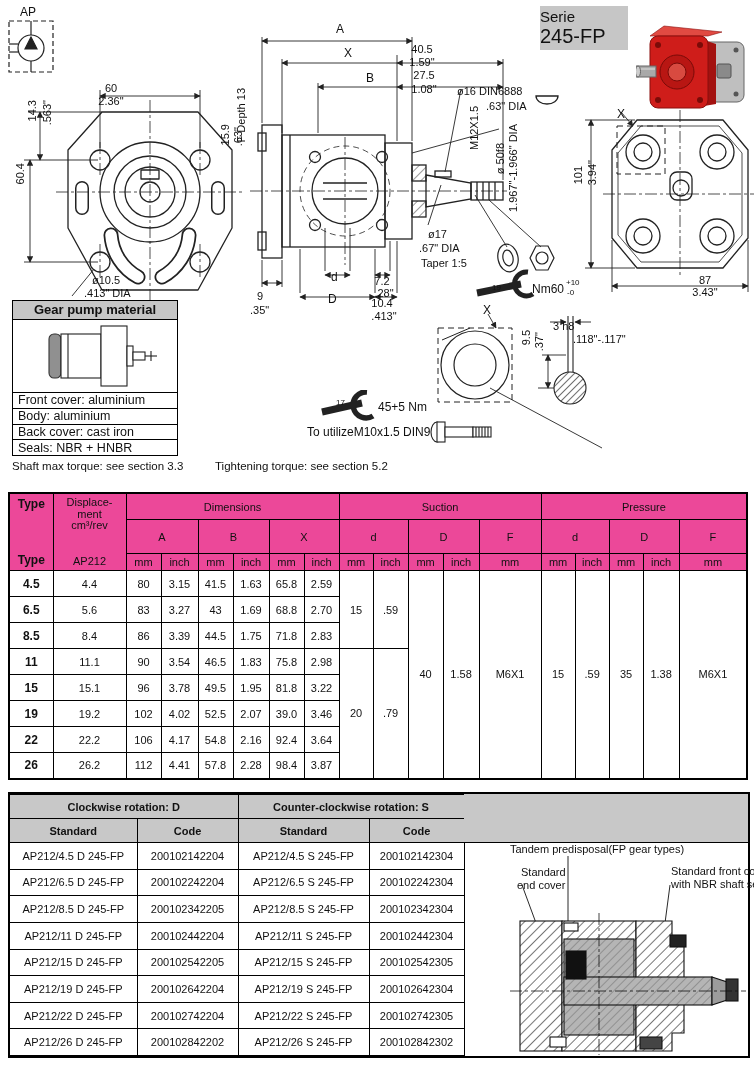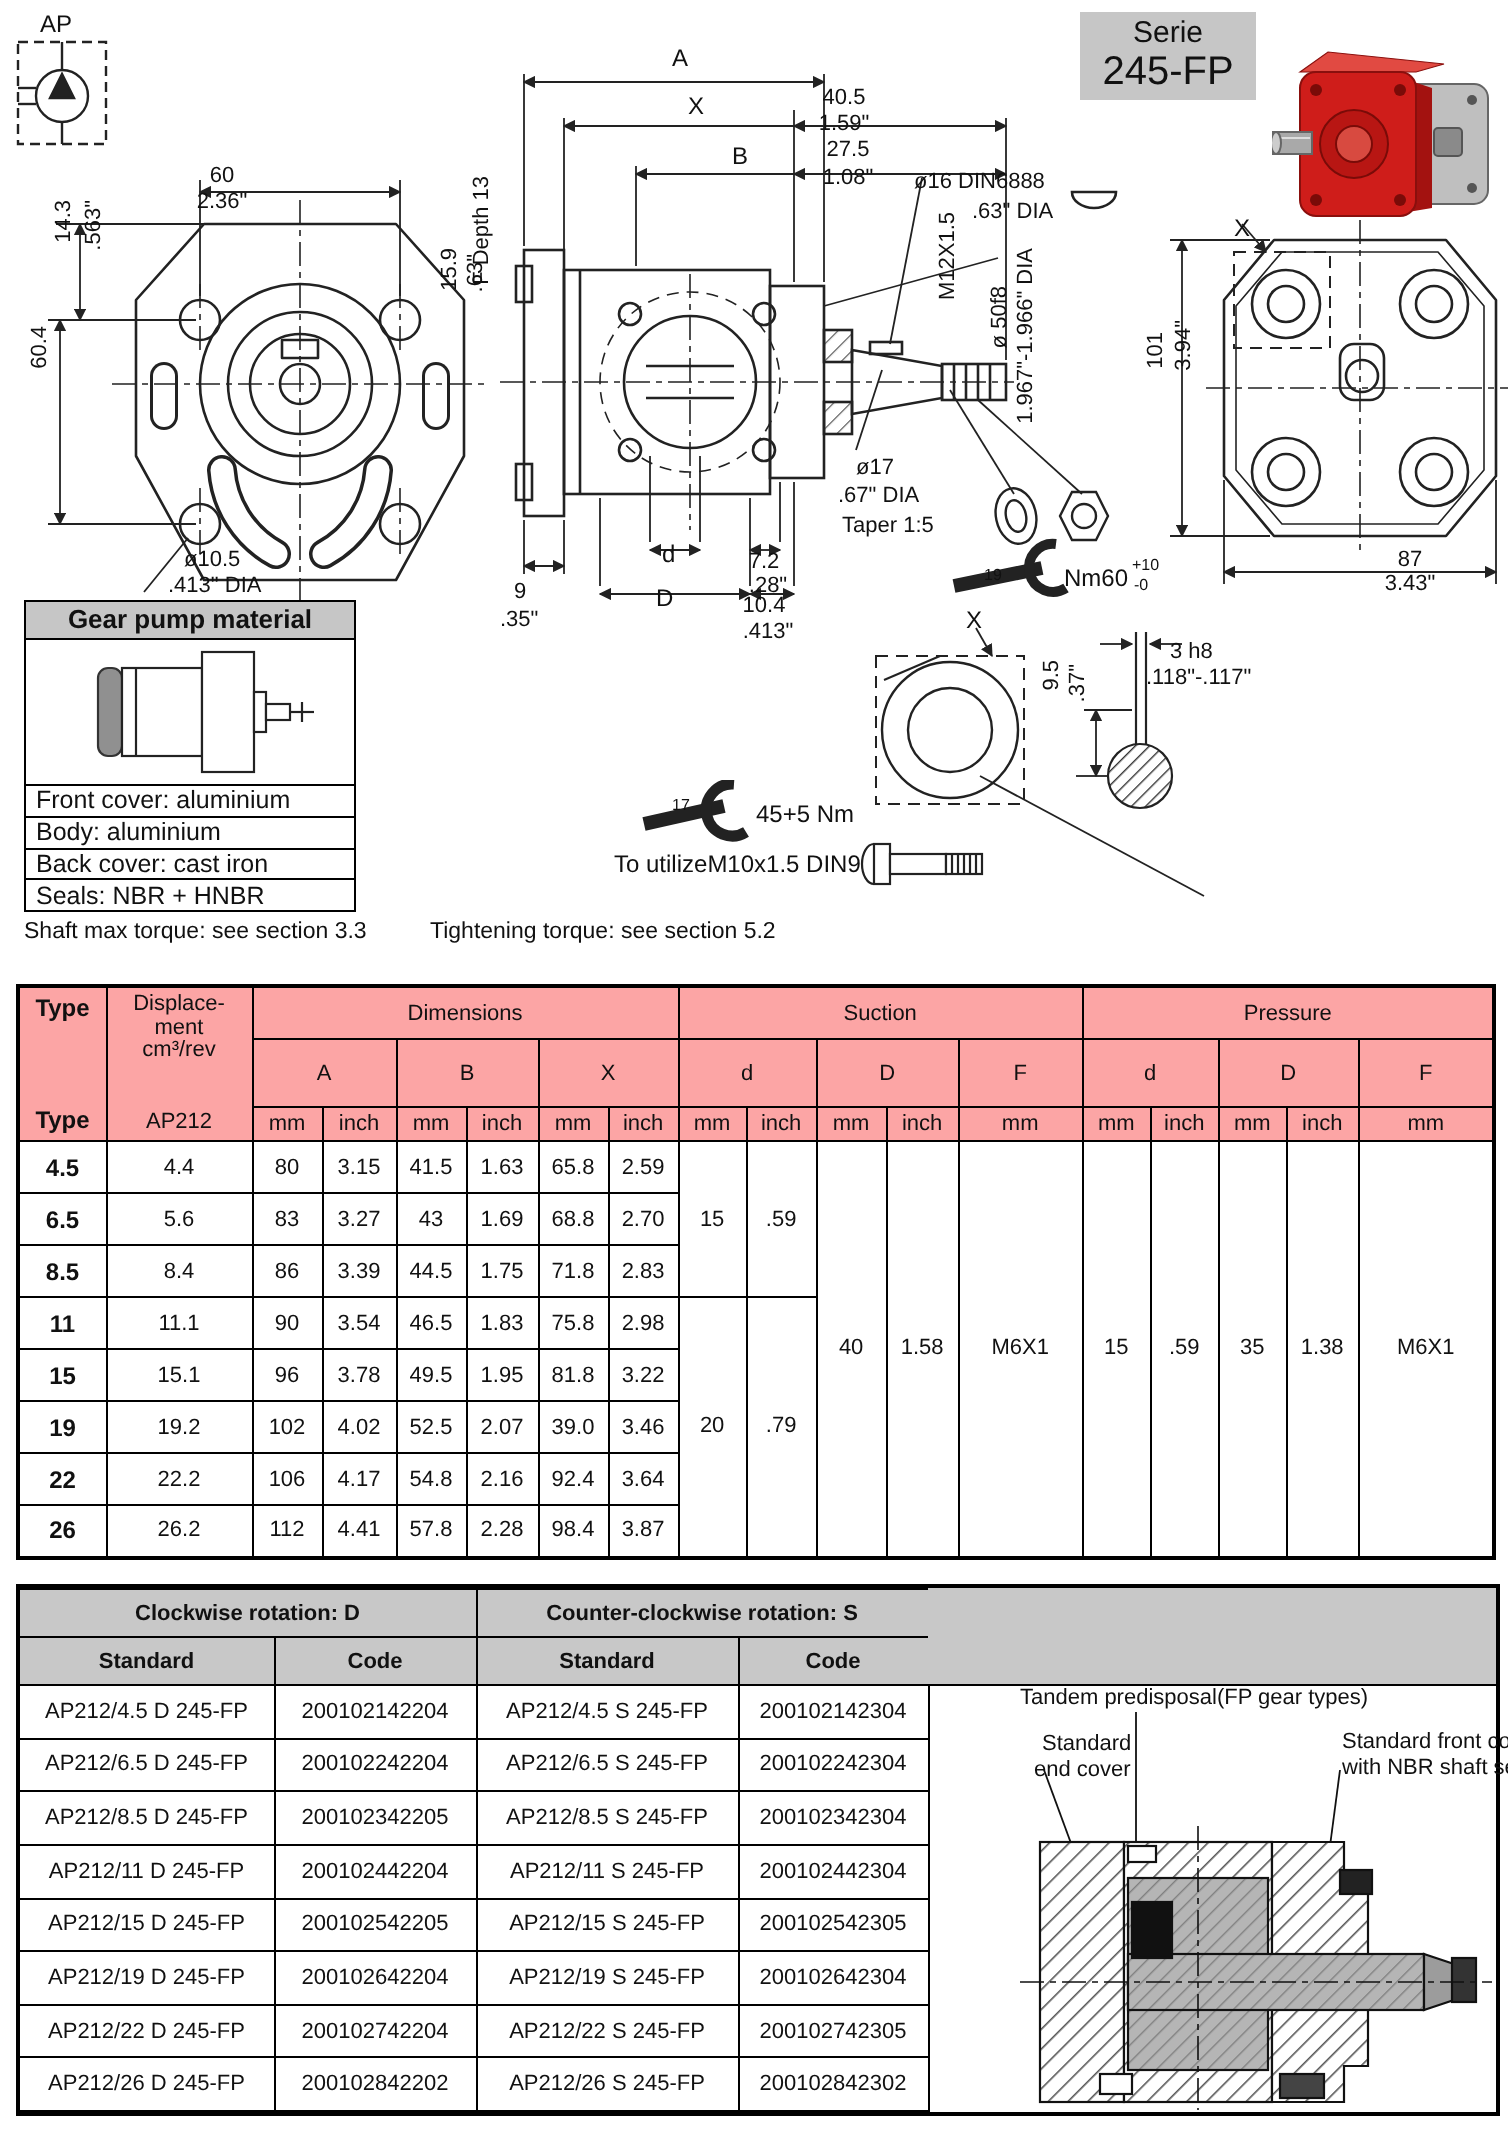--- a/index.html
+++ b/index.html
@@ -6,32 +6,32 @@
   body { background:#e8e8e8; font-family:"Liberation Sans", sans-serif; }
   #page { position:relative; width:754px; height:1069px; background:#fff; margin:0 auto; overflow:hidden; color:#111; }
   .lbl { position:absolute; font-size:11px; color:#111; white-space:nowrap; line-height:1.1; }
   .c { text-align:center; }
   .v { writing-mode:vertical-rl; transform:rotate(180deg); }
   .sm { font-size:8px; }
   .note { font-size:11.5px; }
   svg { position:absolute; }
   
   #serie-box { position:absolute; left:540px; top:6px; width:88px; height:44px; background:#c6c6c6;
-    display:flex; flex-direction:column; align-items:center; justify-content:center; }
+    display:flex; flex-direction:column; justify-content:center; }
   #serie-box .l1 { font-size:15px; }
   #serie-box .l2 { font-size:20px; }
   
   #mat-box { position:absolute; left:12px; top:300px; width:166px; height:156px; border:1.5px solid #000; background:#fff; display:flex; flex-direction:column; }
   #mat-box .ttl { background:#c6c6c6; border-bottom:1px solid #000; font-size:13px; font-weight:bold; text-align:center; height:19px; line-height:18px; }
   #mat-box .pic { height:72px; position:relative; }
   #mat-box .mrow { border-top:1px solid #000; font-size:12.5px; padding:0 0 0 5px; flex:1; display:flex; align-items:center; }
   
   #dimtbl { position:absolute; left:8px; top:492px; width:738px; border-collapse:collapse; table-layout:fixed; border:2px solid #000; }
   #dimtbl th, #dimtbl td { border:1px solid #000; font-size:11px; text-align:center; vertical-align:middle; padding:0; }
-  #dimtbl thead th { background:#fca5a5; font-weight:normal; }
+  #dimtbl thead th { background:#ec4899; font-weight:normal; }
   #dimtbl thead tr:nth-child(1) th { height:24px; }
   #dimtbl thead tr:nth-child(2) th { height:30px; }
   #dimtbl thead tr:nth-child(3) th { height:15px; }
   #dimtbl tbody tr { height:26px; }
   #dimtbl .typeth { font-weight:bold; font-size:12px; }
   #dimtbl .typeth div { display:flex; flex-direction:column; justify-content:space-between; height:76px; padding:3px 0; }
   #dimtbl .dispth div.wrap { display:flex; flex-direction:column; justify-content:space-between; height:76px; padding:3px 0; }
   #dimtbl .dispth .tl { line-height:11.5px; }
   #dimtbl td.tcol { font-weight:bold; font-size:12px; }
   
@@ -335,21 +335,21 @@
       <line x1="120" y1="24" x2="136" y2="24" marker-end="url(#arK)" stroke-width="0.9"></line>
       <line x1="161" y1="24" x2="145" y2="24" marker-end="url(#arK)" stroke-width="0.9"></line>
       <line x1="136" y1="57" x2="112" y2="57" stroke-width="0.9"></line>
       <line x1="124" y1="90" x2="108" y2="90" stroke-width="0.9"></line>
       <line x1="118" y1="57" x2="118" y2="90" marker-start="url(#arK)" marker-end="url(#arK)" stroke-width="0.9"></line>
     </g>
   </svg>
   <div class="lbl" style="left:483px;top:304px;font-size:12px;">X</div>
   <div class="lbl v" style="left:520px;top:330px;">9.5</div>
   <div class="lbl v" style="left:533px;top:332px;">.37"</div>
-  <div class="lbl" style="left:585px;top:320px;">3 h8</div>
+  <div class="lbl" style="left:553px;top:320px;">3 h8</div>
   <div class="lbl" style="left:573px;top:333px;">.118"-.117"</div>
 
   <svg style="left:318px;top:390px;" width="64" height="34">
     <g stroke="#222" fill="none">
       <path d="M4,22 l40,-9" stroke-width="7"></path>
       <path d="M49,2 a13,13 0 1 0 6,24" stroke-width="5.5"></path>
     </g>
   </svg>
   <div class="lbl sm" style="left:336px;top:399px;">17</div>
   <div class="lbl" style="left:378px;top:401px;font-size:12px;">45+5 Nm</div>

